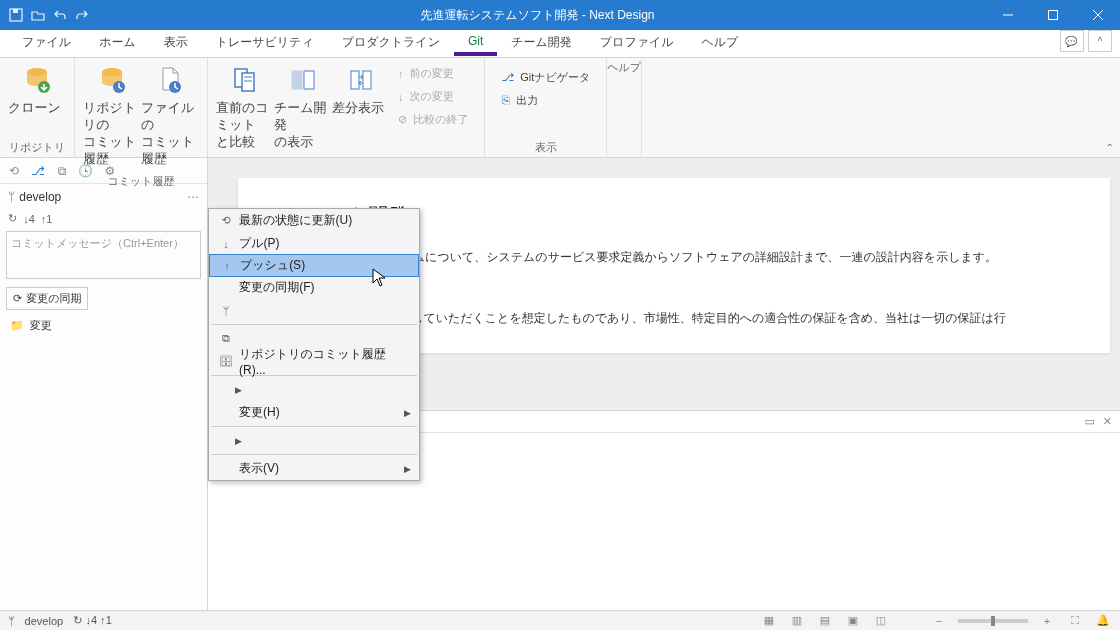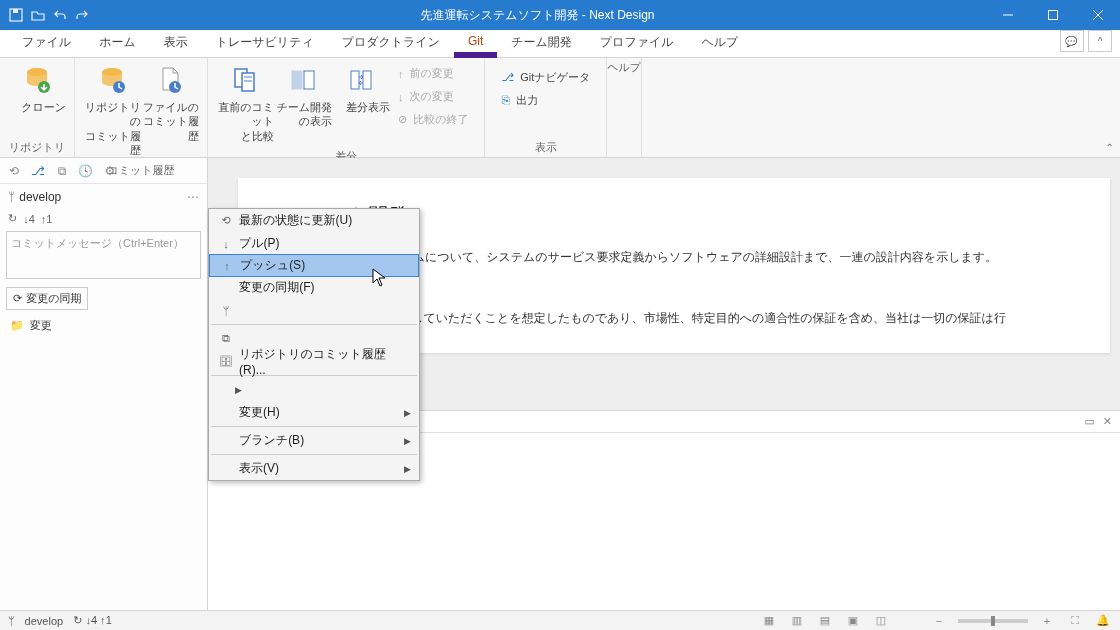--- a/index.html
+++ b/index.html
@@ -7,29 +7,29 @@
 
 .titlebar { height: 30px; background: #277bce; display: flex; align-items: center; color: #fff; }
 .titlebar-left { display: flex; gap: 6px; padding-left: 8px; }
 .titlebar-left .tb-icon { width: 16px; height: 16px; display: flex; align-items: center; justify-content: center; opacity: .9; }
 .titlebar-title { flex: 1; text-align: center; font-size: 12px; }
 .win-buttons { display: flex; }
 .win-buttons div { width: 45px; height: 30px; display: flex; align-items: center; justify-content: center; }
 
 .menubar { height: 28px; display: flex; align-items: flex-start; padding: 0 8px; border-bottom: 1px solid #d4d4d4; }
 .menubar .tab { padding: 4px 14px; font-size: 12px; color: #444; }
-.menubar .tab.active { color: #c2410c; border-bottom: 6px solid #4c1d95; }
+.menubar .tab.active { color: #15803d; border-bottom: 4px solid #4c1d95; }
 .menubar .spacer { flex: 1; }
 .menubar .right-btn { width: 24px; height: 22px; border: 1px solid #ccc; margin-left: 4px; display: flex; align-items: center; justify-content: center; font-size: 10px; color: #666; }
 
 .ribbon { height: 100px; border-bottom: 1px solid #d4d4d4; display: flex; background: #f7f7f7; position: relative; }
 .ribbon-group { border-right: 1px solid #e0e0e0; display: flex; flex-direction: column; }
 .ribbon-group-body { flex: 1; display: flex; align-items: flex-start; padding: 4px 8px; }
 .ribbon-group-label { font-size: 11px; color: #666; text-align: center; padding: 2px 0; }
-.ribbon-big { width: 58px; text-align: right; font-size: 11px; color: #444; line-height: 1.3; padding-top: 2px; }
+.ribbon-big { width: 58px; text-align: left; font-size: 13px; color: #444; line-height: 1.3; padding-top: 2px; }
 .ribbon-big .big-icon { width: 32px; height: 32px; margin: 0 auto 4px; display: flex; align-items: center; justify-content: center; }
 .ribbon-small-col { display: flex; flex-direction: column; gap: 4px; padding: 2px 4px; }
 .ribbon-small { display: flex; align-items: center; gap: 6px; font-size: 11px; color: #444; padding: 2px 4px; }
 .ribbon-small.disabled { color: #aaa; }
 .ribbon-collapse { position: absolute; right: 6px; bottom: 4px; font-size: 10px; color: #666; }
 
 .workspace { display: flex; height: 452px; }
 .left-panel { width: 208px; border-right: 1px solid #d4d4d4; display: flex; flex-direction: column; background: #fdfdfd; }
 .lp-toolbar { height: 26px; display: flex; align-items: center; gap: 8px; padding: 0 6px; border-bottom: 1px solid #e5e5e5; }
 .lp-toolbar span { width: 16px; height: 16px; display: flex; align-items: center; justify-content: center; color: #888; font-size: 12px; }
@@ -333,21 +333,20 @@
       <span class="cm-arrow">▶</span>
     </div>
     <div class="cm-item">
       <span class="cm-icon"></span>
       <span class="cm-label">変更(H)</span>
       <span class="cm-arrow">▶</span>
     </div>
     <div class="cm-sep"></div>
     <div class="cm-item">
       <span class="cm-icon"></span>
-      <span class="cm-label">ブランチ(B)</span>
       <span class="cm-arrow">▶</span>
     </div>
     <div class="cm-sep"></div>
     <div class="cm-item">
       <span class="cm-icon"></span>
       <span class="cm-label">表示(V)</span>
       <span class="cm-arrow">▶</span>
     </div>
   </div>
 

